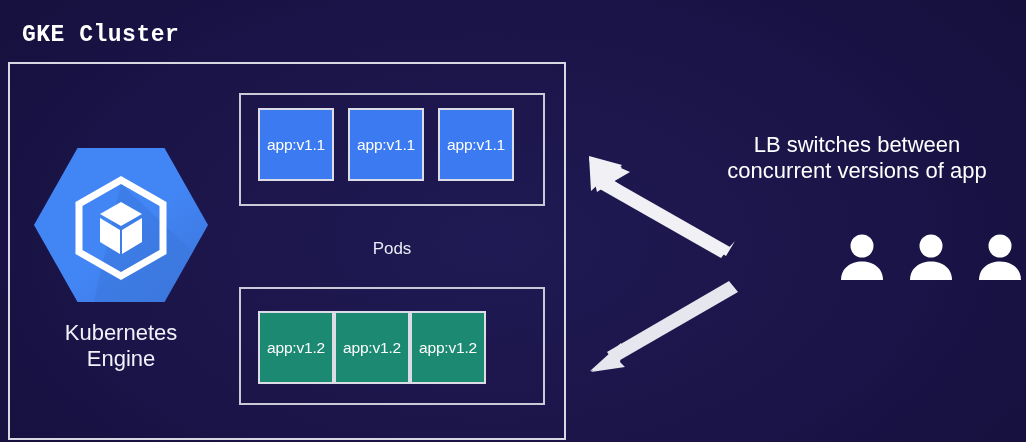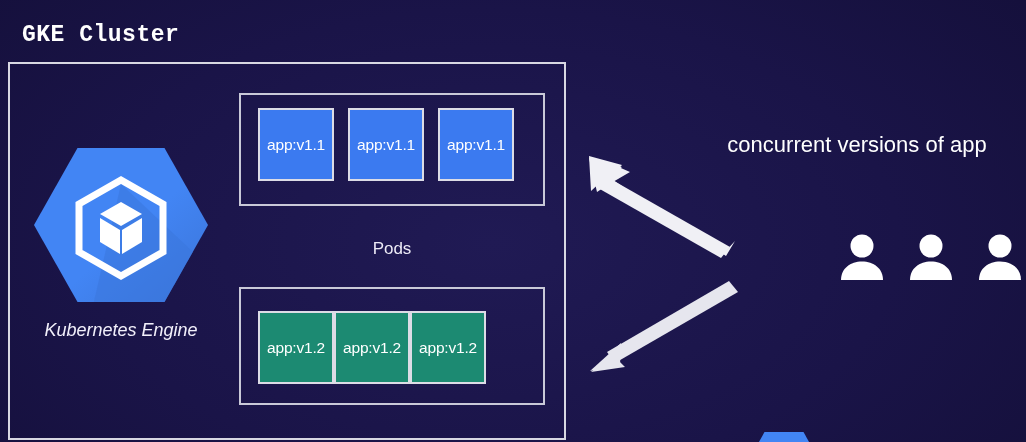--- a/index.html
+++ b/index.html
@@ -83,21 +83,21 @@
   
   #gke-node { left: 32px; top: 140px; width: 178px; }
   #lb-node  { left: 744px; top: 228px; width: 80px; }
 
   .hex-wrap { position: relative; }
   .hex-label {
     text-align: center;
     color: #f2f0fb;
     line-height: 1.18;
   }
-  #gke-label { font-size: 18px; margin-top: 6px; font-style: italic; }
+  #gke-label { font-size: 22px; margin-top: 6px; }
 
   
   #users-row {
     left: 838px;
     top: 232px;
     display: flex;
     gap: 21px;
   }
   .user-icon { width: 48px; height: 48px; }
 
@@ -191,20 +191,21 @@
     </g>
 
     <g>
       <polygon points="738,292 729,281 607,352 615,363" fill="#e6e6ee"></polygon>
       <polygon points="623,344 591,372 625,367 616,358" fill="#e6e6ee"></polygon>
       <polygon points="621,343 590,371 620,365" fill="#e6e6ee"></polygon>
     </g>
   </svg>
 
   <div class="abs" id="callout">
+    <div>LB switches between</div>
     <div>concurrent versions of app</div>
   </div>
 
   <div class="abs hex-wrap" id="lb-node">
     <svg width="80" height="76" viewBox="0 0 80 76">
       <defs>
         <clipPath id="hexClipB">
           <path d="M20.5 3 L59.5 3 L79 38 L59.5 73 L20.5 73 L1 38 Z"></path>
         </clipPath>
       </defs>

